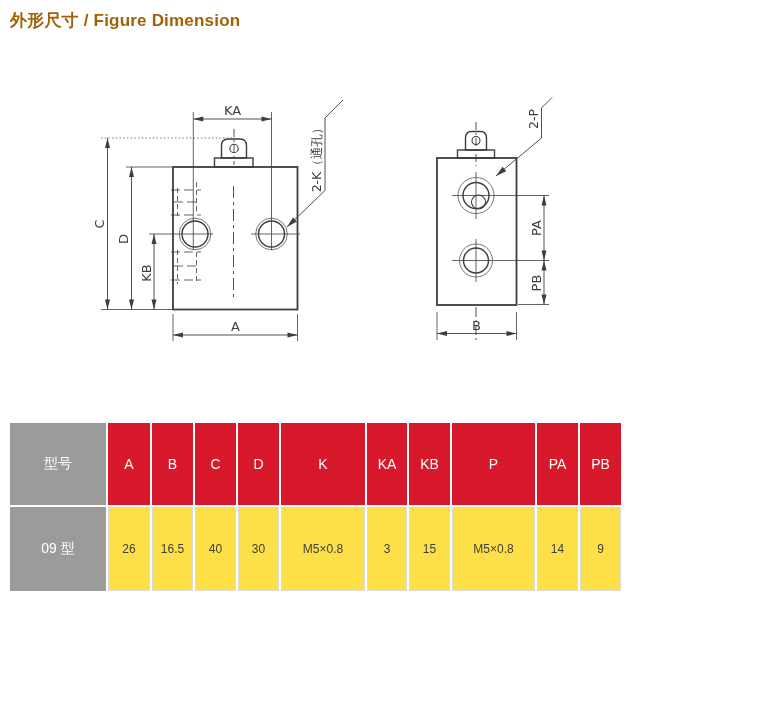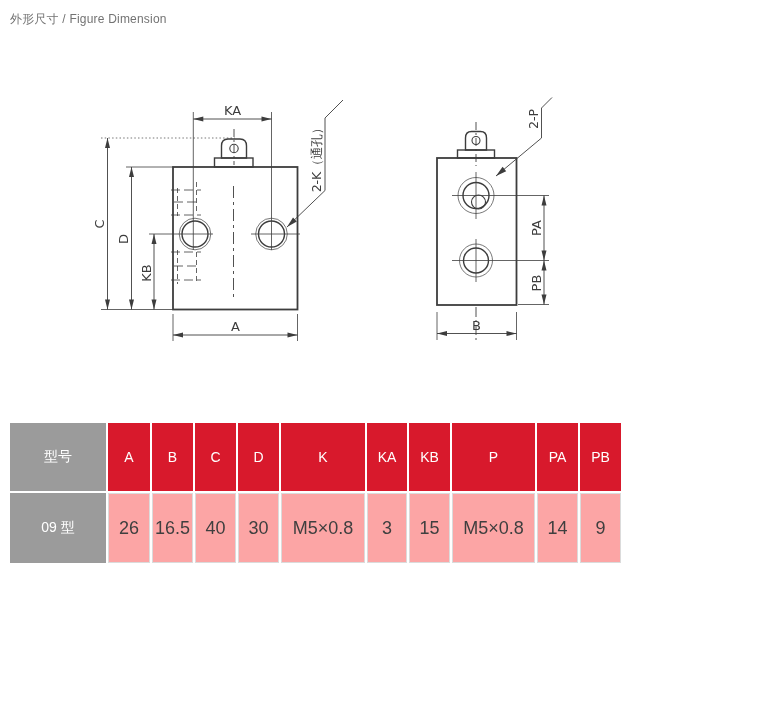--- a/index.html
+++ b/index.html
@@ -1,26 +1,26 @@
 <!DOCTYPE html>
 <html><head>
 <meta charset="utf-8">
 <style>
   html,body{margin:0;padding:0;background:#ffffff;}
   body{width:760px;height:714px;font-family:"Liberation Sans","DejaVu Sans",sans-serif;overflow:hidden;}
   .title-block{height:80px;box-sizing:border-box;padding:9px 0 0 10px;}
-  .page-title{font-size:12px;font-weight:normal;color:#737373;letter-spacing:.2px;}
+  .page-title{font-size:17px;font-weight:bold;color:#a16207;letter-spacing:.2px;}
   svg.drawing{display:block;}
   svg text{font-family:"DejaVu Sans","Liberation Sans",sans-serif;font-size:13px;fill:#3d3d3d;stroke:none;}
   svg text.callout{font-size:12.5px;}
   table.dim-table{border-collapse:separate;border-spacing:2px;margin:61px 0 0 8px;table-layout:fixed;}
-  .dim-table th,.dim-table td{height:68px;text-align:center;vertical-align:middle;padding:0;font-weight:normal;}
+  .dim-table th,.dim-table td{height:82px;text-align:center;vertical-align:middle;padding:0;font-weight:normal;}
   .th-model,.td-model{background:#9B9B9B;color:#ffffff;font-size:14px;}
   .th-dim{background:#D8192C;color:#ffffff;font-size:14px;}
-  .td-val{background:#fca5a5;color:#3f3f3f;font-size:18px;border:1px solid #DBDBDB;}
+  .td-val{background:#fde047;color:#3f3f3f;font-size:12px;border:1px solid #DBDBDB;}
 </style>
 </head>
 <body>
 
 <div class="title-block">
   <span class="page-title">外形尺寸 / Figure Dimension</span>
 </div>
 
 <svg class="drawing" width="760" height="280" viewBox="0 80 760 280" xmlns="http://www.w3.org/2000/svg">
 

